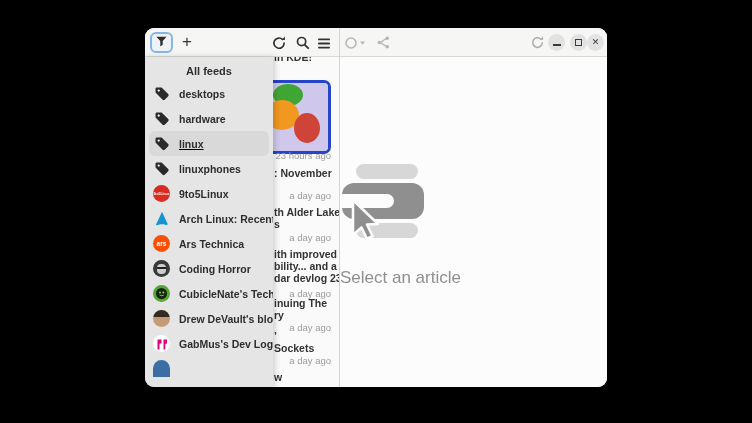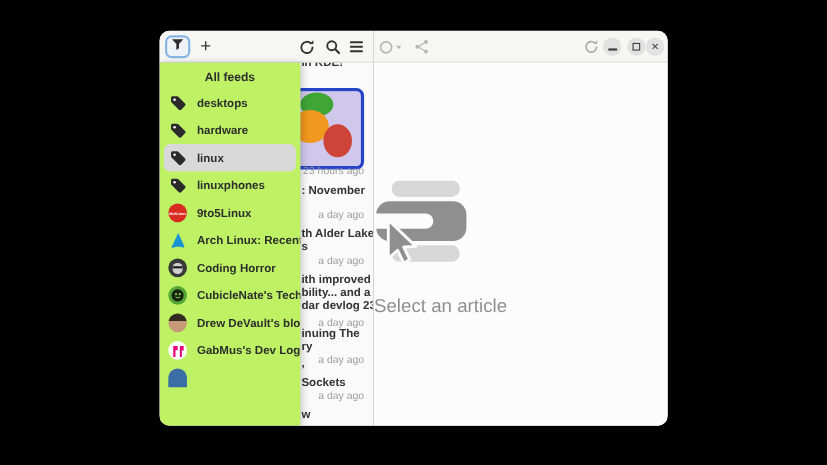--- a/index.html
+++ b/index.html
@@ -16,29 +16,29 @@
   .filter-btn{left:5px;top:4px;width:23px;height:21px;border:2px solid #86b6e5;border-radius:6px;
     background:#eff3f7;}
   .add-btn{left:31px;top:3px;width:22px;height:22px;font-size:17px;color:#363636;font-weight:400;}
   .icon16{width:16px;height:16px;display:block;}
   .circlebtn{position:absolute;top:6px;width:17px;height:17px;border-radius:50%;background:#e2e2e2;
     display:flex;align-items:center;justify-content:center;cursor:pointer;}
   .circlebtn .glyph{font-size:9px;color:#3c3c3c;line-height:1;}
   .maxsq{width:7px;height:7px;border:1.4px solid #3c3c3c;}
   .minus{width:8px;height:1.6px;background:#3c3c3c;margin-top:5px;}
   
-  .pop{position:absolute;left:0;top:29px;width:128px;height:330px;background:#bef264;
+  .pop{position:absolute;left:0;top:29px;width:128px;height:330px;background:#e5e5e5;
     box-shadow:2px 0 6px rgba(0,0,0,.18);overflow:hidden;z-index:5;}
   .pop-title{height:20px;margin-top:4px;line-height:20px;text-align:center;font-size:11px;
     font-weight:700;color:#2e2e2e;}
   .pop-row{height:25px;display:flex;align-items:center;cursor:pointer;}
   .pop-row .ric{width:17px;height:17px;margin-left:8px;flex:0 0 17px;display:flex;
     align-items:center;justify-content:center;}
   .pop-row .rlabel{margin-left:9px;font-size:10.5px;font-weight:700;color:#2d2d2d;white-space:nowrap;}
-  .pop-row.selected{background:#d9d9d9;border-radius:6px;margin:0 4px;}
+  .pop-row.selected{background:#d9d9d9;border-radius:6px;margin:0 4px;text-decoration:underline;}
   .pop-row.selected .ric{margin-left:4px;}
   .fi{width:17px;height:17px;border-radius:50%;display:flex;align-items:center;justify-content:center;
     overflow:hidden;font-weight:700;}
   .f-9to5{background:#d92b20;color:#fff;font-size:3.4px;}
   .f-ars{background:#ff4e00;color:#fff;font-size:6.5px;text-transform:lowercase;}
   .f-ch{background:#393939;}
   .f-ch .face{width:9px;height:10px;border-radius:4px;background:#cfcfcf;position:relative;}
   .f-ch .face:after{content:"";position:absolute;left:0;top:3px;width:9px;height:2.5px;background:#222;}
   .f-cn{background:#16230b;border:3px solid #56a636;}
   .f-dd{background:linear-gradient(180deg,#332a22 0 40%,#c49a77 40%);}
@@ -256,20 +256,26 @@
               <span class="fi">
                 <svg width="16" height="16" viewBox="0 0 16 16">
                   <path d="M8 .8 L14.6 15 C12.3 13.8 10.2 13.3 8 13.3 C5.8 13.3 3.7 13.8 1.4 15 Z" fill="#1793d1"></path>
                 </svg>
               </span>
             </span>
             <span class="rlabel">Arch Linux: Recent ne...</span>
           </div>
           <div class="pop-row">
             <span class="ric">
+              <span class="fi f-ars">ars</span>
+            </span>
+            <span class="rlabel">Ars Technica</span>
+          </div>
+          <div class="pop-row">
+            <span class="ric">
               <span class="fi f-ch">
                 <span class="face"></span>
               </span>
             </span>
             <span class="rlabel">Coding Horror</span>
           </div>
           <div class="pop-row">
             <span class="ric">
               <span class="fi f-cn">
                 <svg width="9" height="9" viewBox="0 0 9 9">

